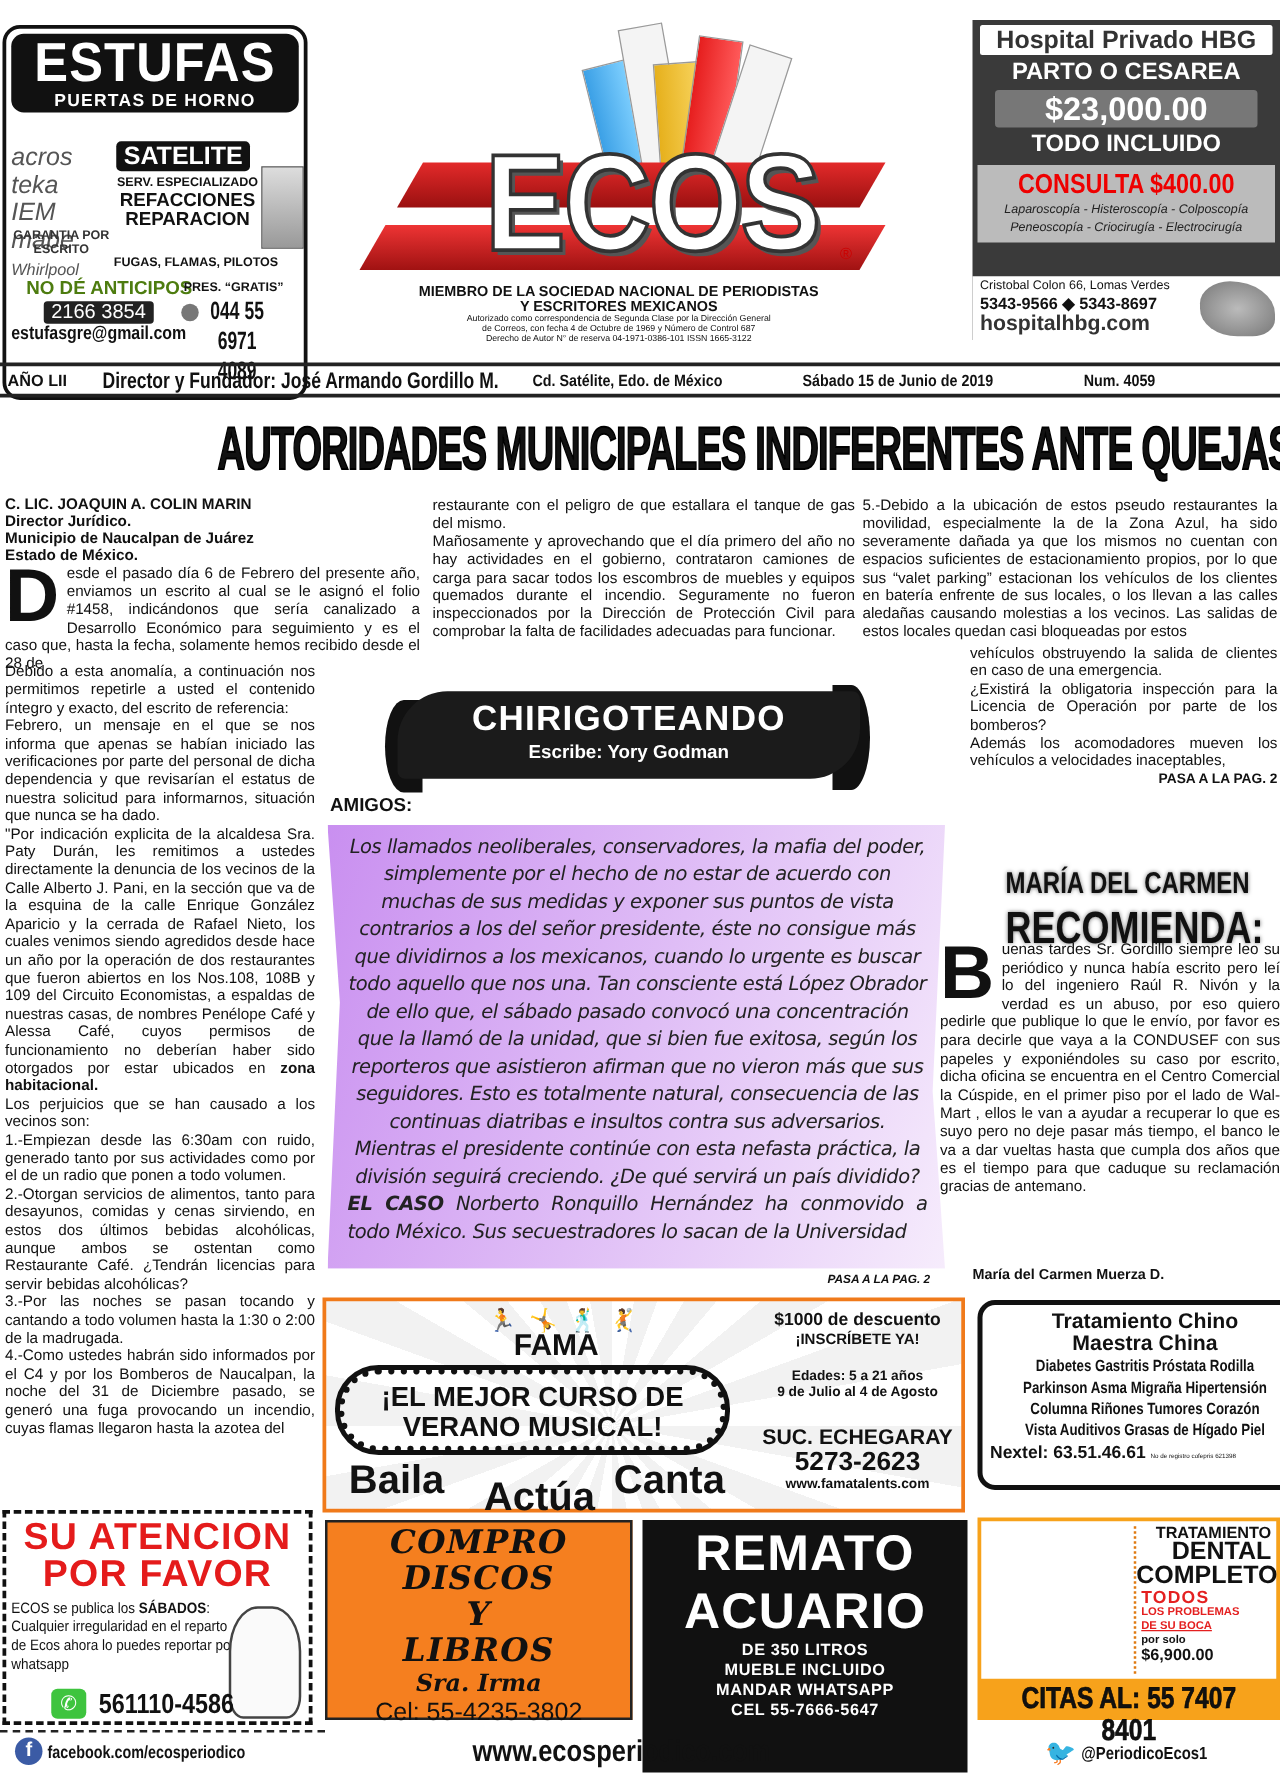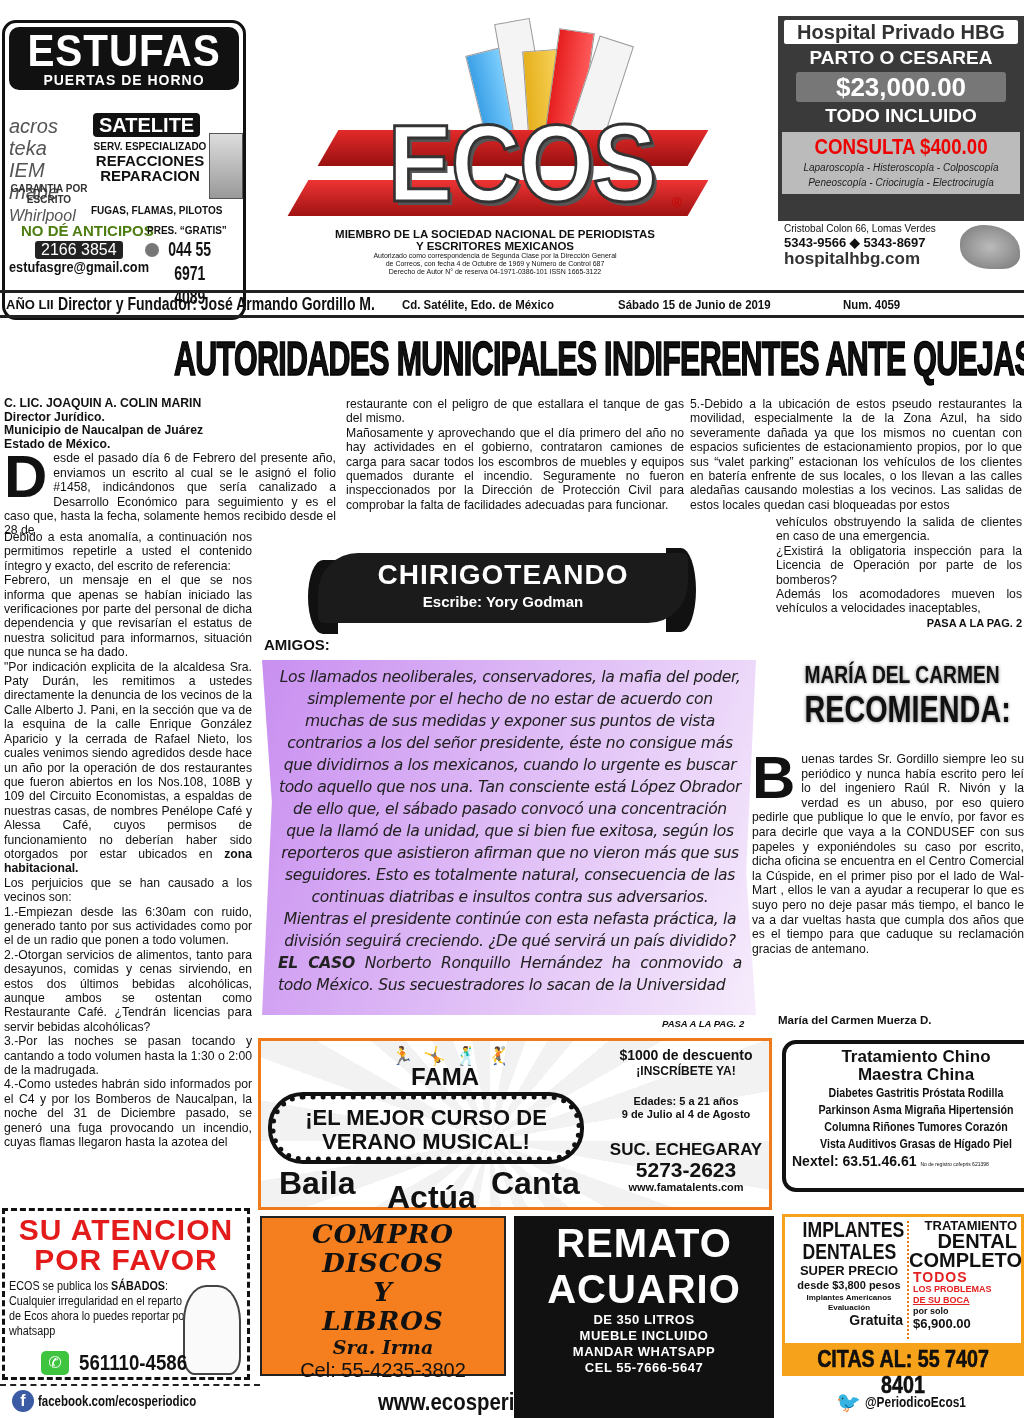--- a/index.html
+++ b/index.html
@@ -44,21 +44,21 @@
 #hosp .cons .c1{color:#e00;font:bold 22px/26px "Liberation Sans",sans-serif;transform:scaleX(.85)}
 #hosp .cons .c2{font:italic 10px/15px "Liberation Sans",sans-serif;color:#222}
 #hosp .addr{position:absolute;left:0;top:205px;width:246px;height:51px;background:#fff;text-align:left;padding:2px 6px}
 #hosp .addr .a1{font:10px/12px "Liberation Sans",sans-serif}
 #hosp .addr .a2{font:bold 13px/15px "Liberation Sans",sans-serif}
 #hosp .addr .a3{font:bold 17px/18px "Liberation Sans",sans-serif;color:#333}
 #hosp .lion{position:absolute;right:4px;top:4px;width:60px;height:44px;background:radial-gradient(#bbb,#777);border-radius:40% 60% 30% 50%}
 
 #mast{left:0;top:290px;width:1024px;height:28px;border-top:3px solid #222;border-bottom:3px solid #222;display:flex;align-items:center;padding:0 6px;gap:0;font-family:"Liberation Sans",sans-serif}
 #mast span{white-space:nowrap}
-#mast .ano{font:bold 13px "Liberation Sans",sans-serif;margin-right:4px}
+#mast .ano{font:bold 13px "Liberation Sans",sans-serif;margin-right:28px}
 #mast .dir{font:bold 18px "Liberation Sans",sans-serif;transform:scaleX(.78);transform-origin:left;width:330px}
 #mast .city{font:bold 13px "Liberation Sans",sans-serif;transform:scaleX(.88);transform-origin:left;width:212px;margin-left:14px}
 #mast .date{font:bold 13px "Liberation Sans",sans-serif;transform:scaleX(.88);transform-origin:left;width:225px;margin-left:4px}
 #mast .num{font:bold 13px "Liberation Sans",sans-serif;transform:scaleX(.88);transform-origin:left}
 #headline{left:0;top:330px;width:1024px;text-align:center;font:bold 46px/56px "Liberation Sans",sans-serif;letter-spacing:-1px;transform:scaleX(.66);transform-origin:center;white-space:nowrap;width:1024px}
 #headline span{display:inline-block;transform:scaleY(1.05);font-weight:900;-webkit-text-stroke:1.5px #000}
 
 .txt{font:12.2px/14.4px "Liberation Sans",sans-serif;text-align:justify;color:#111}
 .txt p{margin:0}
 .txt b{font-weight:bold}
@@ -75,21 +75,21 @@
 #chiri .s{font:bold 15px/18px "Liberation Sans",sans-serif}
 #blob1{left:308px;top:560px;width:30px;height:74px;background:#111;border-radius:50% 0 0 50%}
 #blob2{left:666px;top:548px;width:30px;height:84px;background:#111;border-radius:0 50% 50% 0}
 #amigos{left:264px;top:636px;font:bold 15px/18px "Liberation Sans",sans-serif}
 
 #purple{left:262px;top:660px;width:494px;height:355px;background:linear-gradient(110deg,#c98ff0 0%,#dfbdf6 50%,#f6ecfc 100%);clip-path:polygon(0 0,100% 0,98% 60%,100% 100%,0 100%,2% 40%);padding:6px 14px 0 16px;text-align:center}
 #purple p{font:italic 15.6px/22px "DejaVu Sans",sans-serif;color:#222;letter-spacing:-.35px}
 #purple .caso{text-align:justify}
 #pasaP{left:662px;top:1018px;font:bold italic 9.5px "Liberation Sans",sans-serif}
 
-#mdc{left:780px;top:660px;width:244px;text-align:right;text-shadow:0 0 4px #777}
+#mdc{left:780px;top:692px;width:244px;text-align:right;text-shadow:0 0 4px #777}
 #mdc .m1{font:bold 24px/30px "Liberation Sans",sans-serif;transform:scaleX(.8)}
 #mdc .m2{font:bold 36px/40px "Liberation Sans",sans-serif;transform:scaleX(.8)}
 #mdctext{left:752px;top:752px;width:272px;font:12.2px/14.6px "Liberation Sans",sans-serif;text-align:justify}
 #mdcsig{left:778px;top:1014px;font:bold 11.5px "Liberation Sans",sans-serif}
 
 #fama{left:258px;top:1038px;width:514px;height:172px;border:3px solid #f07a1a;background:repeating-conic-gradient(from 0deg at 45% 60%,#fff 0 10deg,#f2f2f2 10deg 20deg)}
 #fama .logo{position:absolute;left:130px;top:8px;font:bold 24px "Liberation Sans",sans-serif}
 #fama .figs{position:absolute;left:130px;top:4px;font:18px "DejaVu Sans",sans-serif;letter-spacing:2px}
 #fama .reel{position:absolute;left:10px;top:54px;width:310px;height:66px;border:5px dotted #111;border-radius:32px;outline:4px solid #111;outline-offset:-1px;text-align:center;padding-top:6px}
 #fama .reel div{font:bold 22px/24px "Liberation Sans",sans-serif}
@@ -155,21 +155,21 @@
 <body>
 
 <div id="estufas" class="abs">
   <div class="hd">
     <div class="t1">ESTUFAS</div>
     <div class="t2">PUERTAS DE HORNO</div>
   </div>
   <div class="brands">
     <span>acros</span> <span>teka</span><br>
     <span>IEM</span> <span>mabe</span><br>
-    <span style="font-size:16px">Whirlpool</span>
+    <span style="font-size:13px">Whirlpool</span>
   </div>
   <div class="sat">SATELITE</div>
   <div class="stove"></div>
   <div class="svc">
     <div>SERV. ESPECIALIZADO</div>
     <div class="big">REFACCIONES</div>
     <div class="big">REPARACION</div>
   </div>
   <div class="gar">GARANTIA POR ESCRITO</div>
   <div class="fug">FUGAS, FLAMAS, PILOTOS</div>
@@ -336,29 +336,20 @@
   <div class="w">REMATO</div>
   <div class="w">ACUARIO</div>
   <div class="s">DE 350 LITROS</div>
   <div class="s">MUEBLE INCLUIDO</div>
   <div class="s">MANDAR WHATSAPP</div>
   <div class="s">CEL 55-7666-5647</div>
 </div>
 
 <div id="impl" class="abs">
   <div class="in">
-    <div class="l">
-      <div class="a">IMPLANTES</div>
-      <div class="a">DENTALES</div>
-      <div class="b">SUPER PRECIO</div>
-      <div class="b" style="font-size:11px">desde $3,800 pesos</div>
-      <div class="c">Implantes Americanos</div>
-      <div class="c">Evaluación</div>
-      <div class="d">Gratuita</div>
-    </div>
     <div class="div"></div>
     <div class="r">
       <div class="a">TRATAMIENTO</div>
       <div class="b">DENTAL</div>
       <div class="b">COMPLETO</div>
       <div class="t">TODOS</div>
       <div class="t2">LOS PROBLEMAS</div>
       <div class="t2" style="text-decoration:underline">DE SU BOCA</div>
       <div class="ps">por solo</div>
       <div class="pr">$6,900.00</div>

